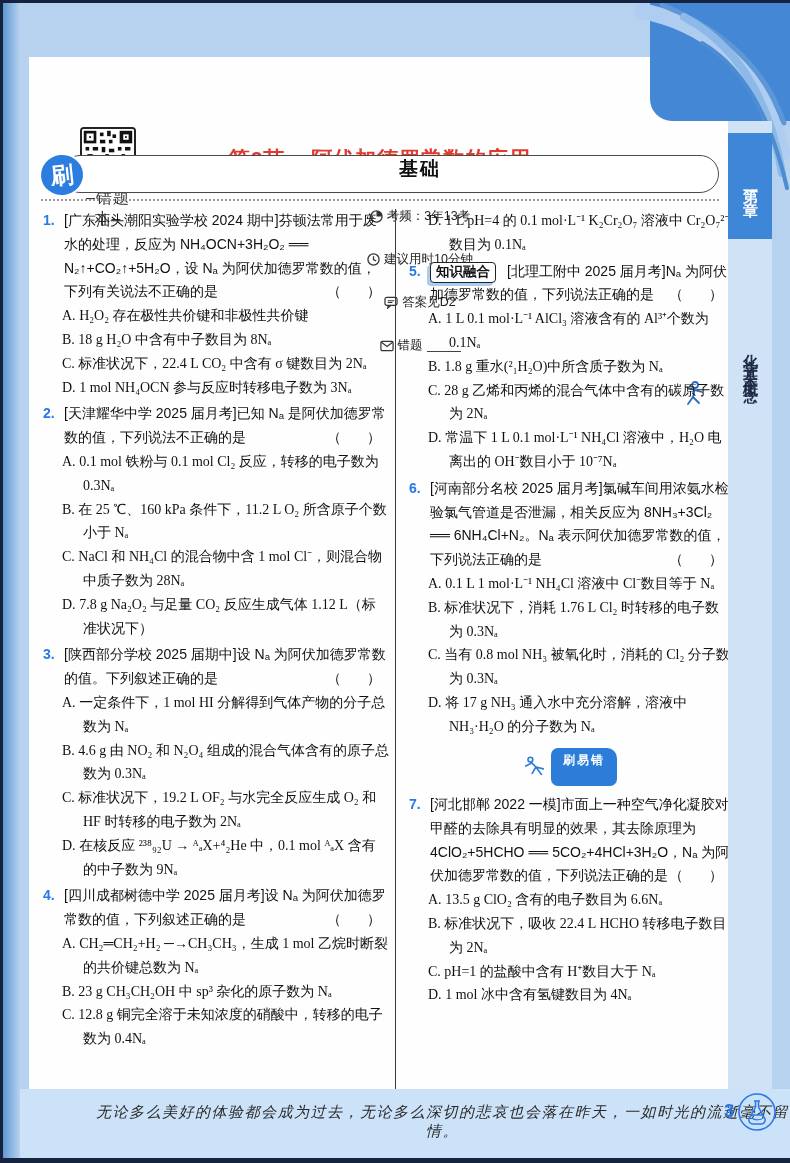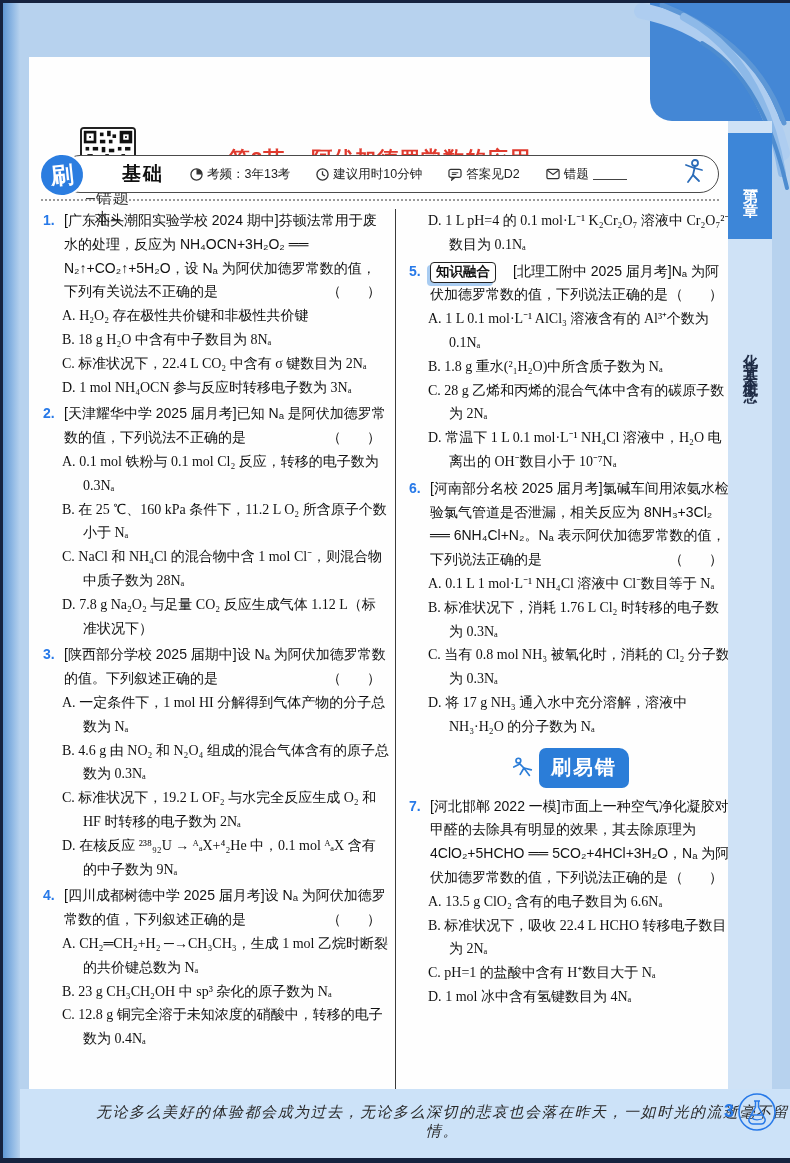--- a/index.html
+++ b/index.html
@@ -38,21 +38,21 @@
   .qr-box svg { background:#fff; border:2px solid #222; border-radius:4px; }
   .qr-label { font-size:16px; color:#333; margin-top:1px; letter-spacing:1px; }
 
   .page-title { position:absolute; left:0; top:88px; width:702px; text-align:center;
     font-size:21px; font-weight:bold; color:#e03a2e; letter-spacing:1px; }
   .page-title .sec { margin-right:26px; }
 
   .ribbon { position:absolute; left:10px; top:96px; width:680px; height:40px; }
   .ribbon-pill { position:absolute; left:22px; top:2px; width:658px; height:38px;
     border:1.6px solid #4a4a4a; border-radius:19px; background:#fff;
-    display:flex; align-items:center; padding-left:60px; gap:26px; }
+    display:flex; align-items:center; padding-left:60px; gap:26px;flex-direction:column; }
   .ribbon-logo { position:absolute; left:0; top:0; width:46px; height:44px; border-radius:50%;
     background:#2b7de0; color:#fff; font-size:23px; font-weight:bold;
     display:flex; align-items:center; justify-content:center; transform:rotate(-6deg); z-index:2;
     border:2px solid #fff; }
   .ribbon-level { font-size:19px; font-weight:bold; color:#101010; letter-spacing:2px; }
   .ribbon-item { font-size:12.5px; color:#222; display:flex; align-items:center; gap:4px; white-space:nowrap; }
   .ribbon-item svg { flex:0 0 auto; }
   .blank-line { display:inline-block; width:34px; border-bottom:1.2px solid #444; height:12px; }
   .ribbon-figure { margin-left:auto; margin-right:10px; }
   .dotted-sep { position:absolute; left:12px; top:142px; width:678px;
@@ -64,26 +64,26 @@
   .col-right { left:366px; width:336px; border-left:1px solid #3a3a3a; padding-left:13px;
     min-height:912px; }
 
   .q { margin-bottom:3px; }
   .stem { position:relative; padding-left:21px; }
   .qnum { display:inline-block; width:21px; margin-left:-21px; color:#2779e8; font-weight:bold; }
   .bracket { position:absolute; right:2px; bottom:0; letter-spacing:6px; }
   .opt { padding-left:40px; text-indent:-21px;font-family:Liberation Serif, serif; }
   .opt .olabel { font-weight:normal; }
   .tag { display:inline-block; border:1.4px solid #222; border-radius:4px; padding:0 5px 1px;
-    font-weight:bold; font-size:13.5px; line-height:1.35; margin-right:17px;
+    font-weight:bold; font-size:13.5px; line-height:1.35; margin-right:11px;
     box-shadow:-3px 3px 0 #a9ccf1; background:#fff; position:relative; z-index:1; }
 
   .badge-row { text-align:center; margin:9px 0 7px; }
   .badge-label { display:inline-block; background:#2b7dd8; color:#fff; font-weight:bold;
-    font-size:20px; padding:2px 12px 4px; border-radius:7px 10px 7px 7px; letter-spacing:2px; vertical-align:middle; }
+    font-size:12px; padding:2px 12px 16px; border-radius:7px 10px 7px 7px; letter-spacing:2px; vertical-align:middle; }
   .badge-row svg { vertical-align:middle; margin-right:4px; }
 
   
   .footer { position:absolute; left:17px; right:0; top:1086px; height:72px; background:#cce2f8; }
   .motto { position:absolute; left:75px; top:14px; font-size:15px; color:#2a2a2a;
     font-family:"DejaVu Serif","Liberation Serif",serif; font-style:italic; letter-spacing:1.5px;text-align:center; }
   .page-num { position:absolute; right:56px; top:12px; color:#2779e8; font-size:18px; font-weight:bold; }
   .flask-badge { position:absolute; right:12px; top:2px; }
 </style>
 </head>

